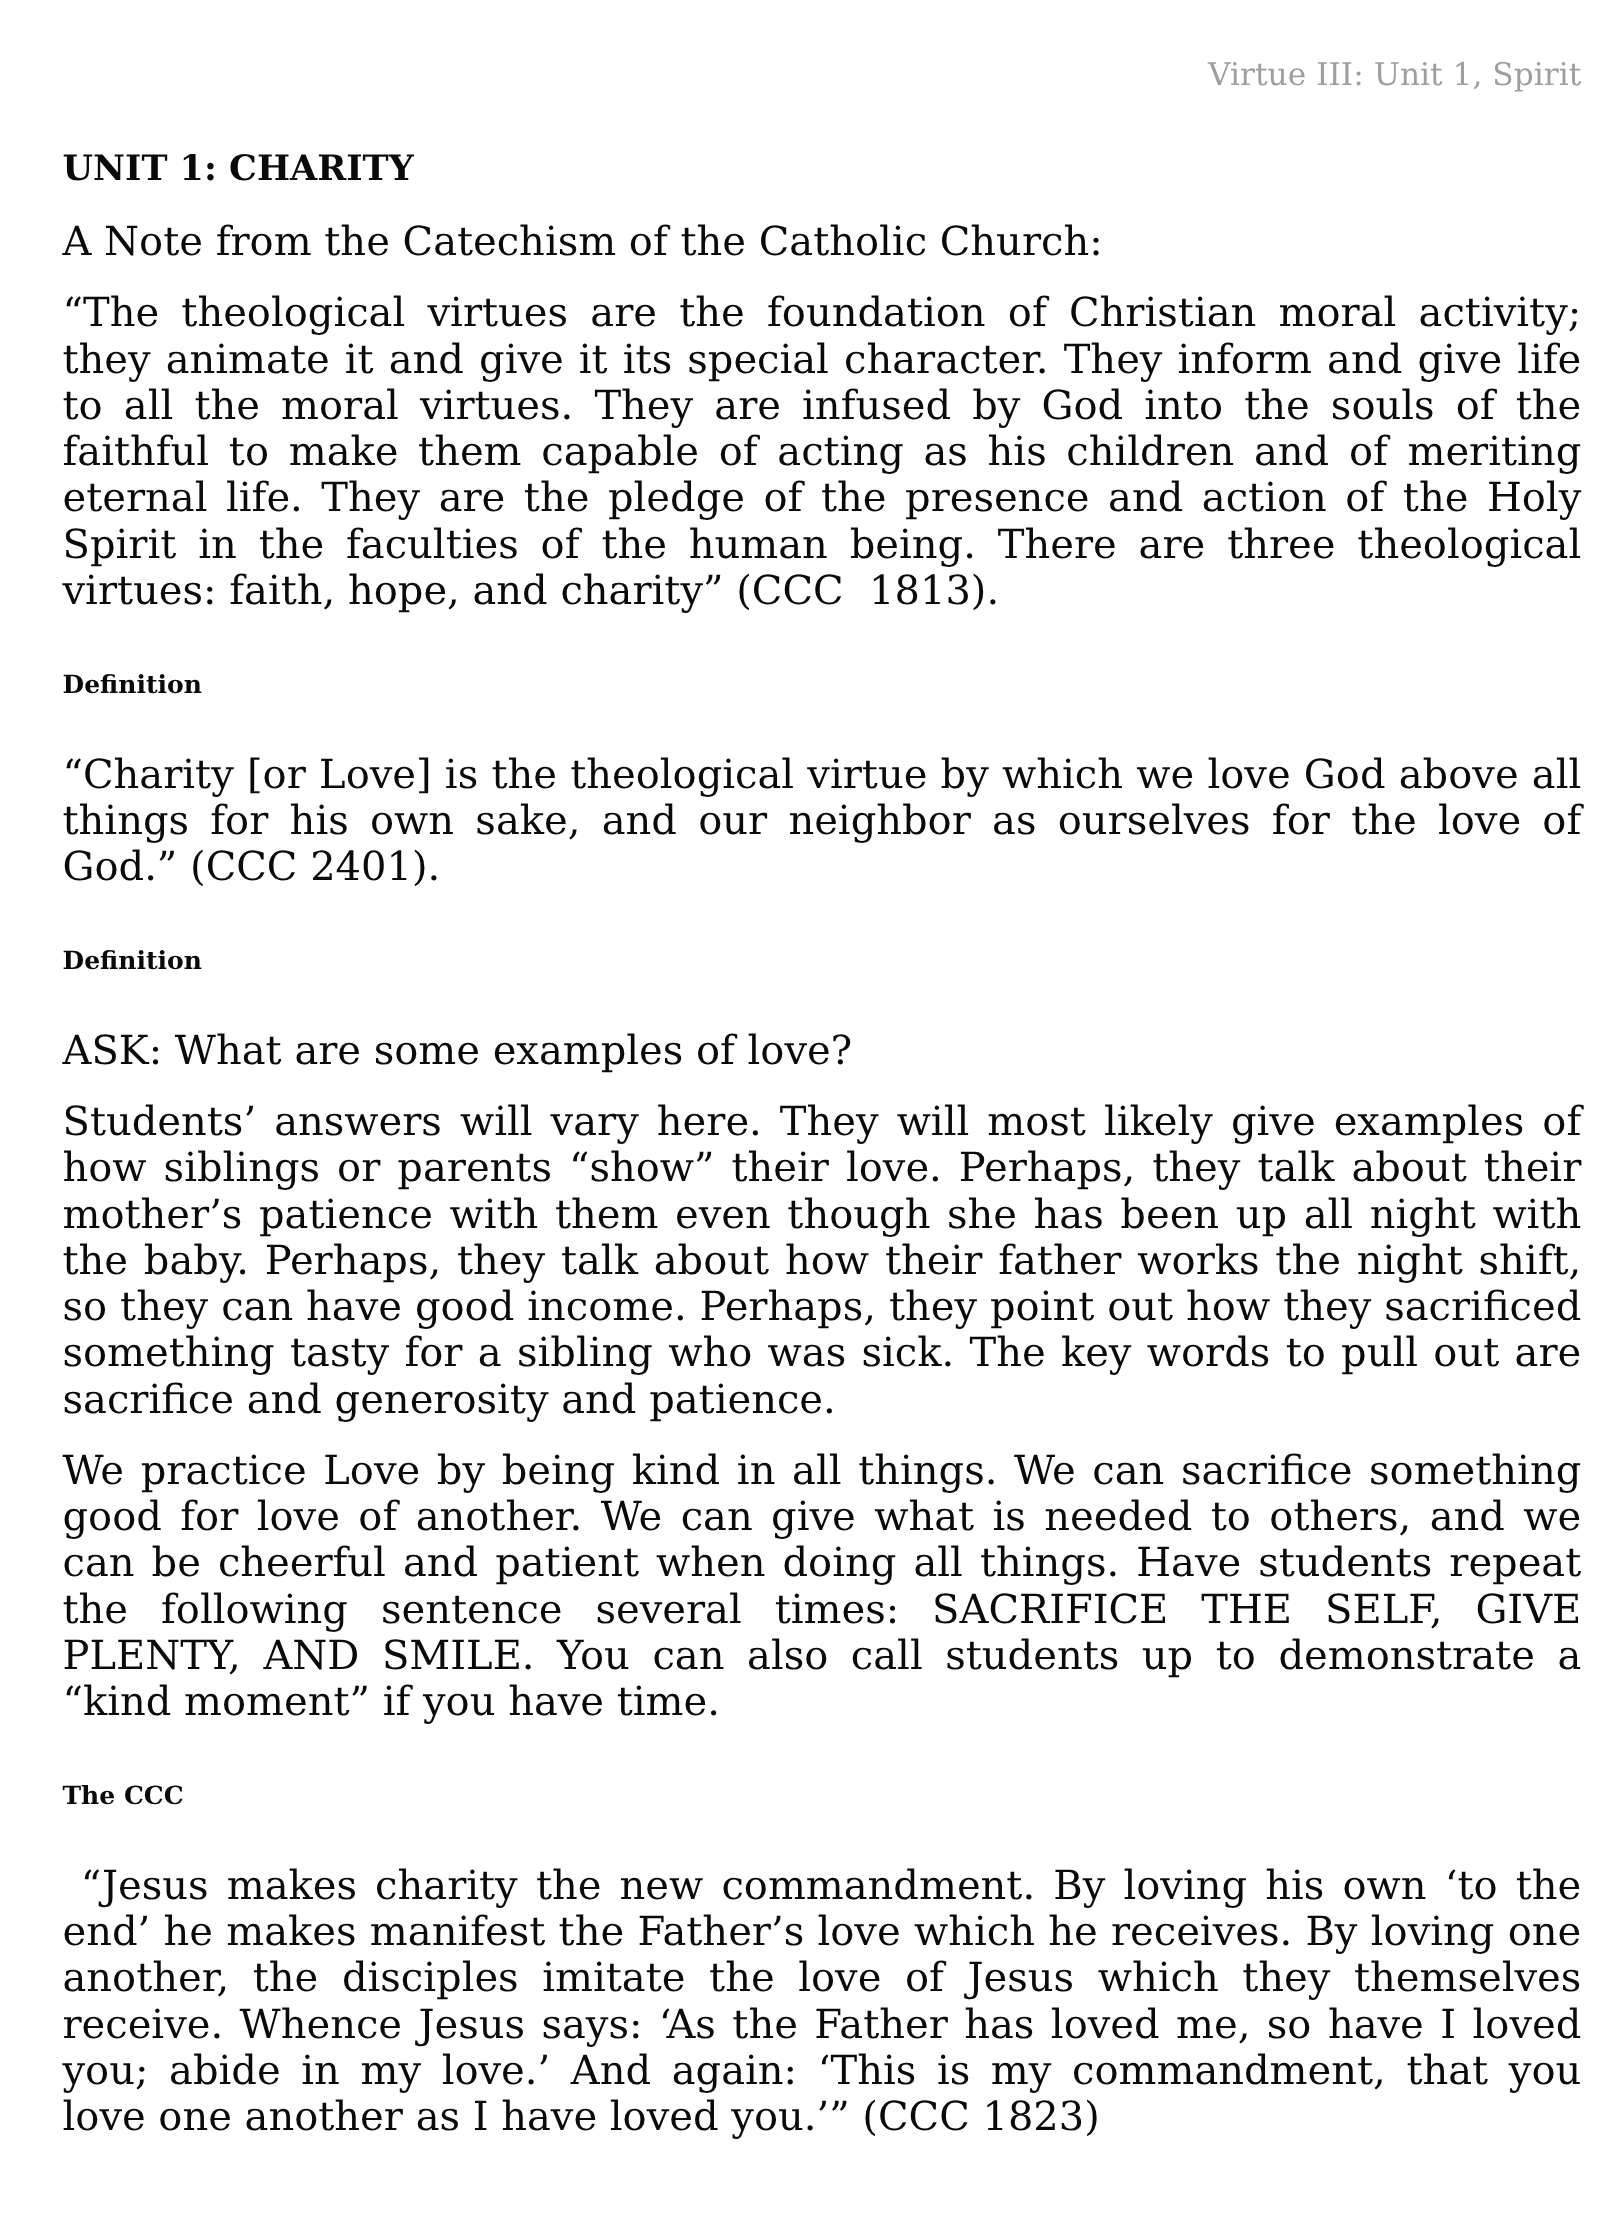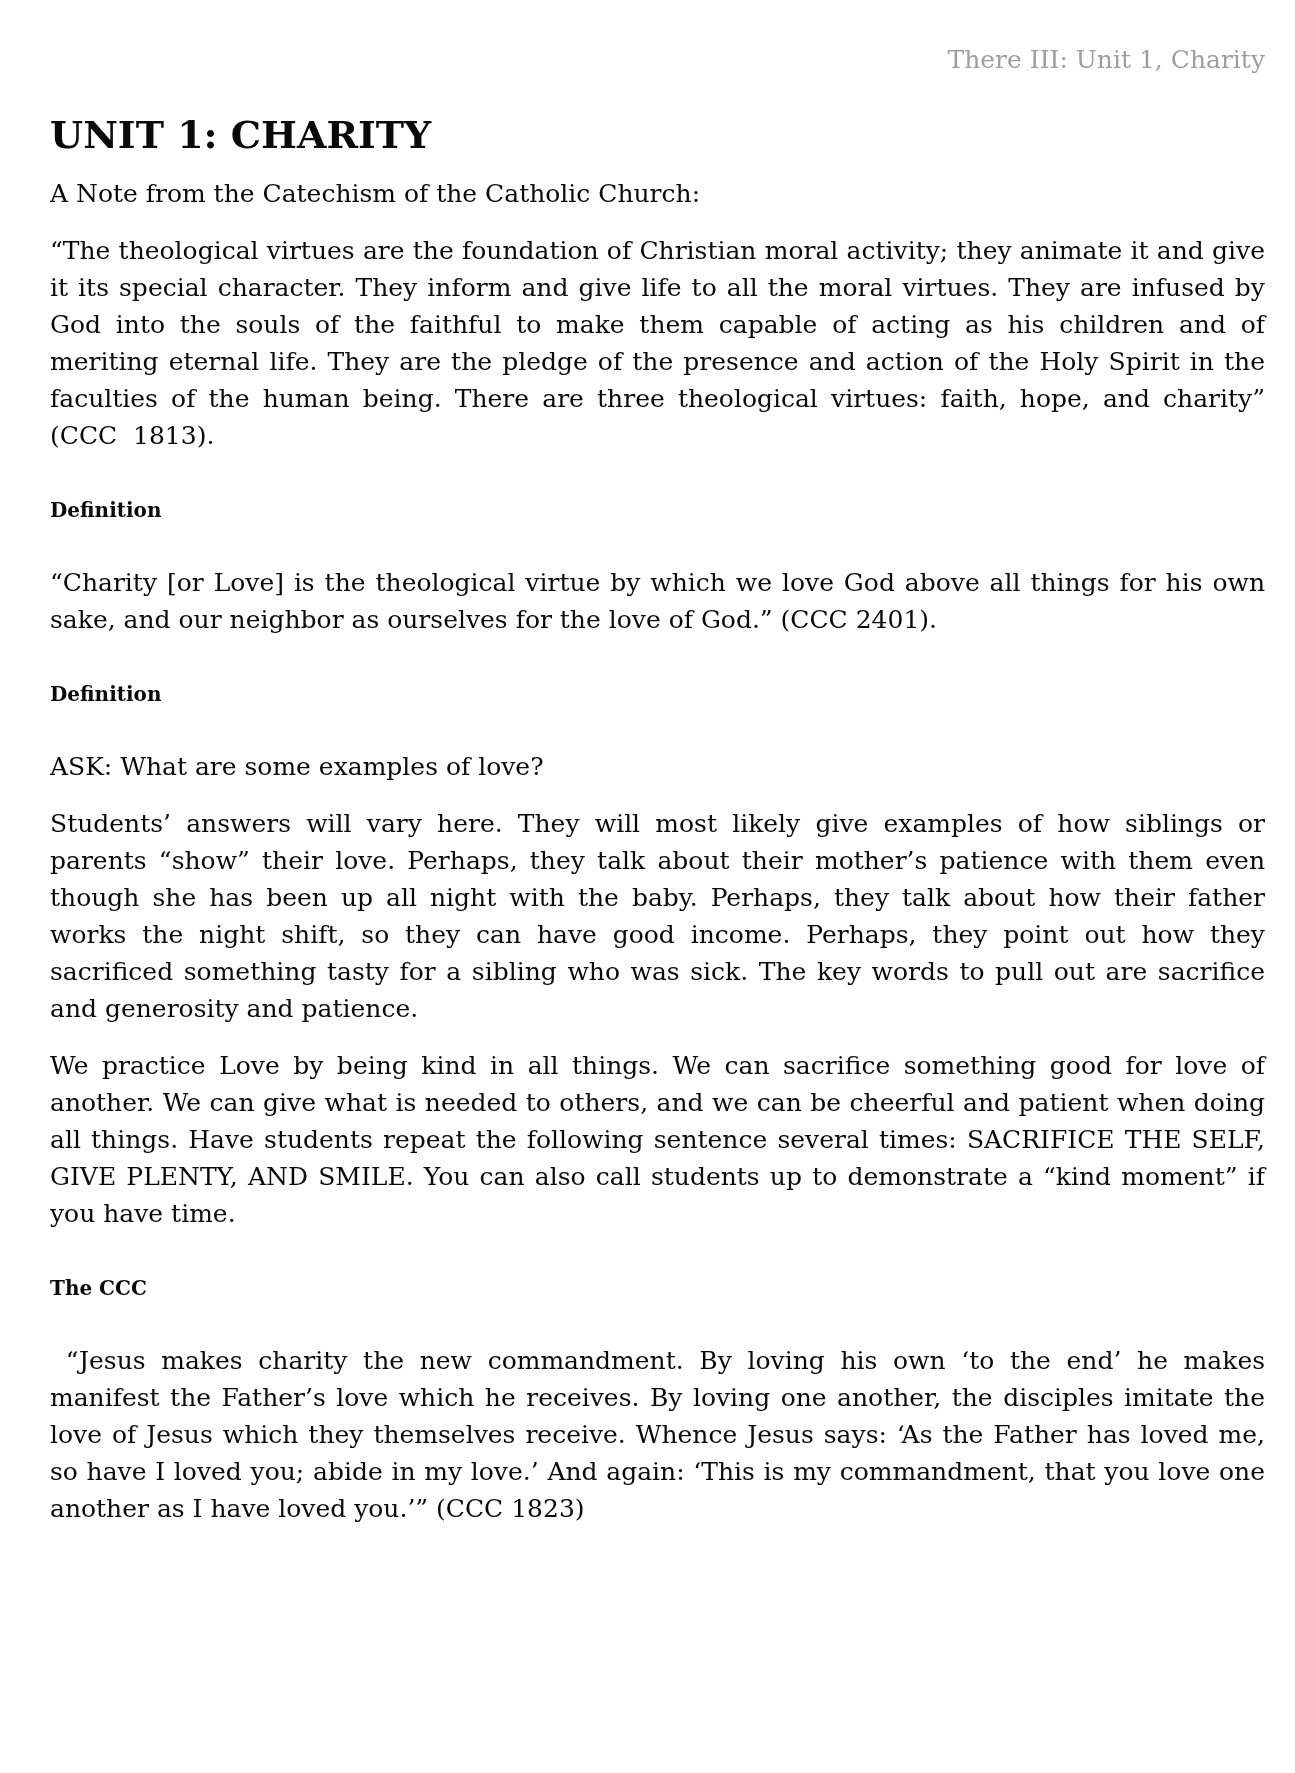--- a/index.html
+++ b/index.html
@@ -22,48 +22,48 @@
     overflow: hidden;
     background: #ffffff;
   }
   .running-header {
     font-size: 25px;
     line-height: 31px;
     color: #9e9e9e;
     text-align: right;
   }
   h1.doc-title {
-    font-size: 38px;
+    font-size: 28px;
     line-height: 40px;
     font-weight: 700;
     margin: 40px 0 0 0;
   }
   h2.section-heading {
     font-size: 20px;
     line-height: 40px;
     font-weight: 700;
     margin: 36px 0 34px 0;
   }
   p.body-para {
-    font-size: 25px;
+    font-size: 32px;
     line-height: 37px;
     margin: 20px 0 0 0;
     text-align: justify;
     white-space: pre-wrap;
   }
   h2.section-heading + p.body-para {
     margin-top: 0;
   }
 </style>
 </head>
 <body>
 
 <div class="page">
 
-  <div class="running-header">There III: Unit 1, Charity</div>
+  <div class="running-header">Virtue III: Unit 1, Spirit</div>
 
   <h1 class="doc-title">UNIT 1: CHARITY</h1>
 
   <p class="body-para">A Note from the Catechism of the Catholic Church:</p>
 
   <p class="body-para">“The theological virtues are the foundation of Christian moral activity; they animate it and give it its special character. They inform and give life to all the moral virtues. They are infused by God into the souls of the faithful to make them capable of acting as his children and of meriting eternal life. They are the pledge of the presence and action of the Holy Spirit in the faculties of the human being. There are three theological virtues: faith, hope, and charity” (CCC  1813).</p>
 
   <h2 class="section-heading">Definition</h2>
 
   <p class="body-para">“Charity [or Love] is the theological virtue by which we love God above all things for his own sake, and our neighbor as ourselves for the love of God.” (CCC 2401).</p>

